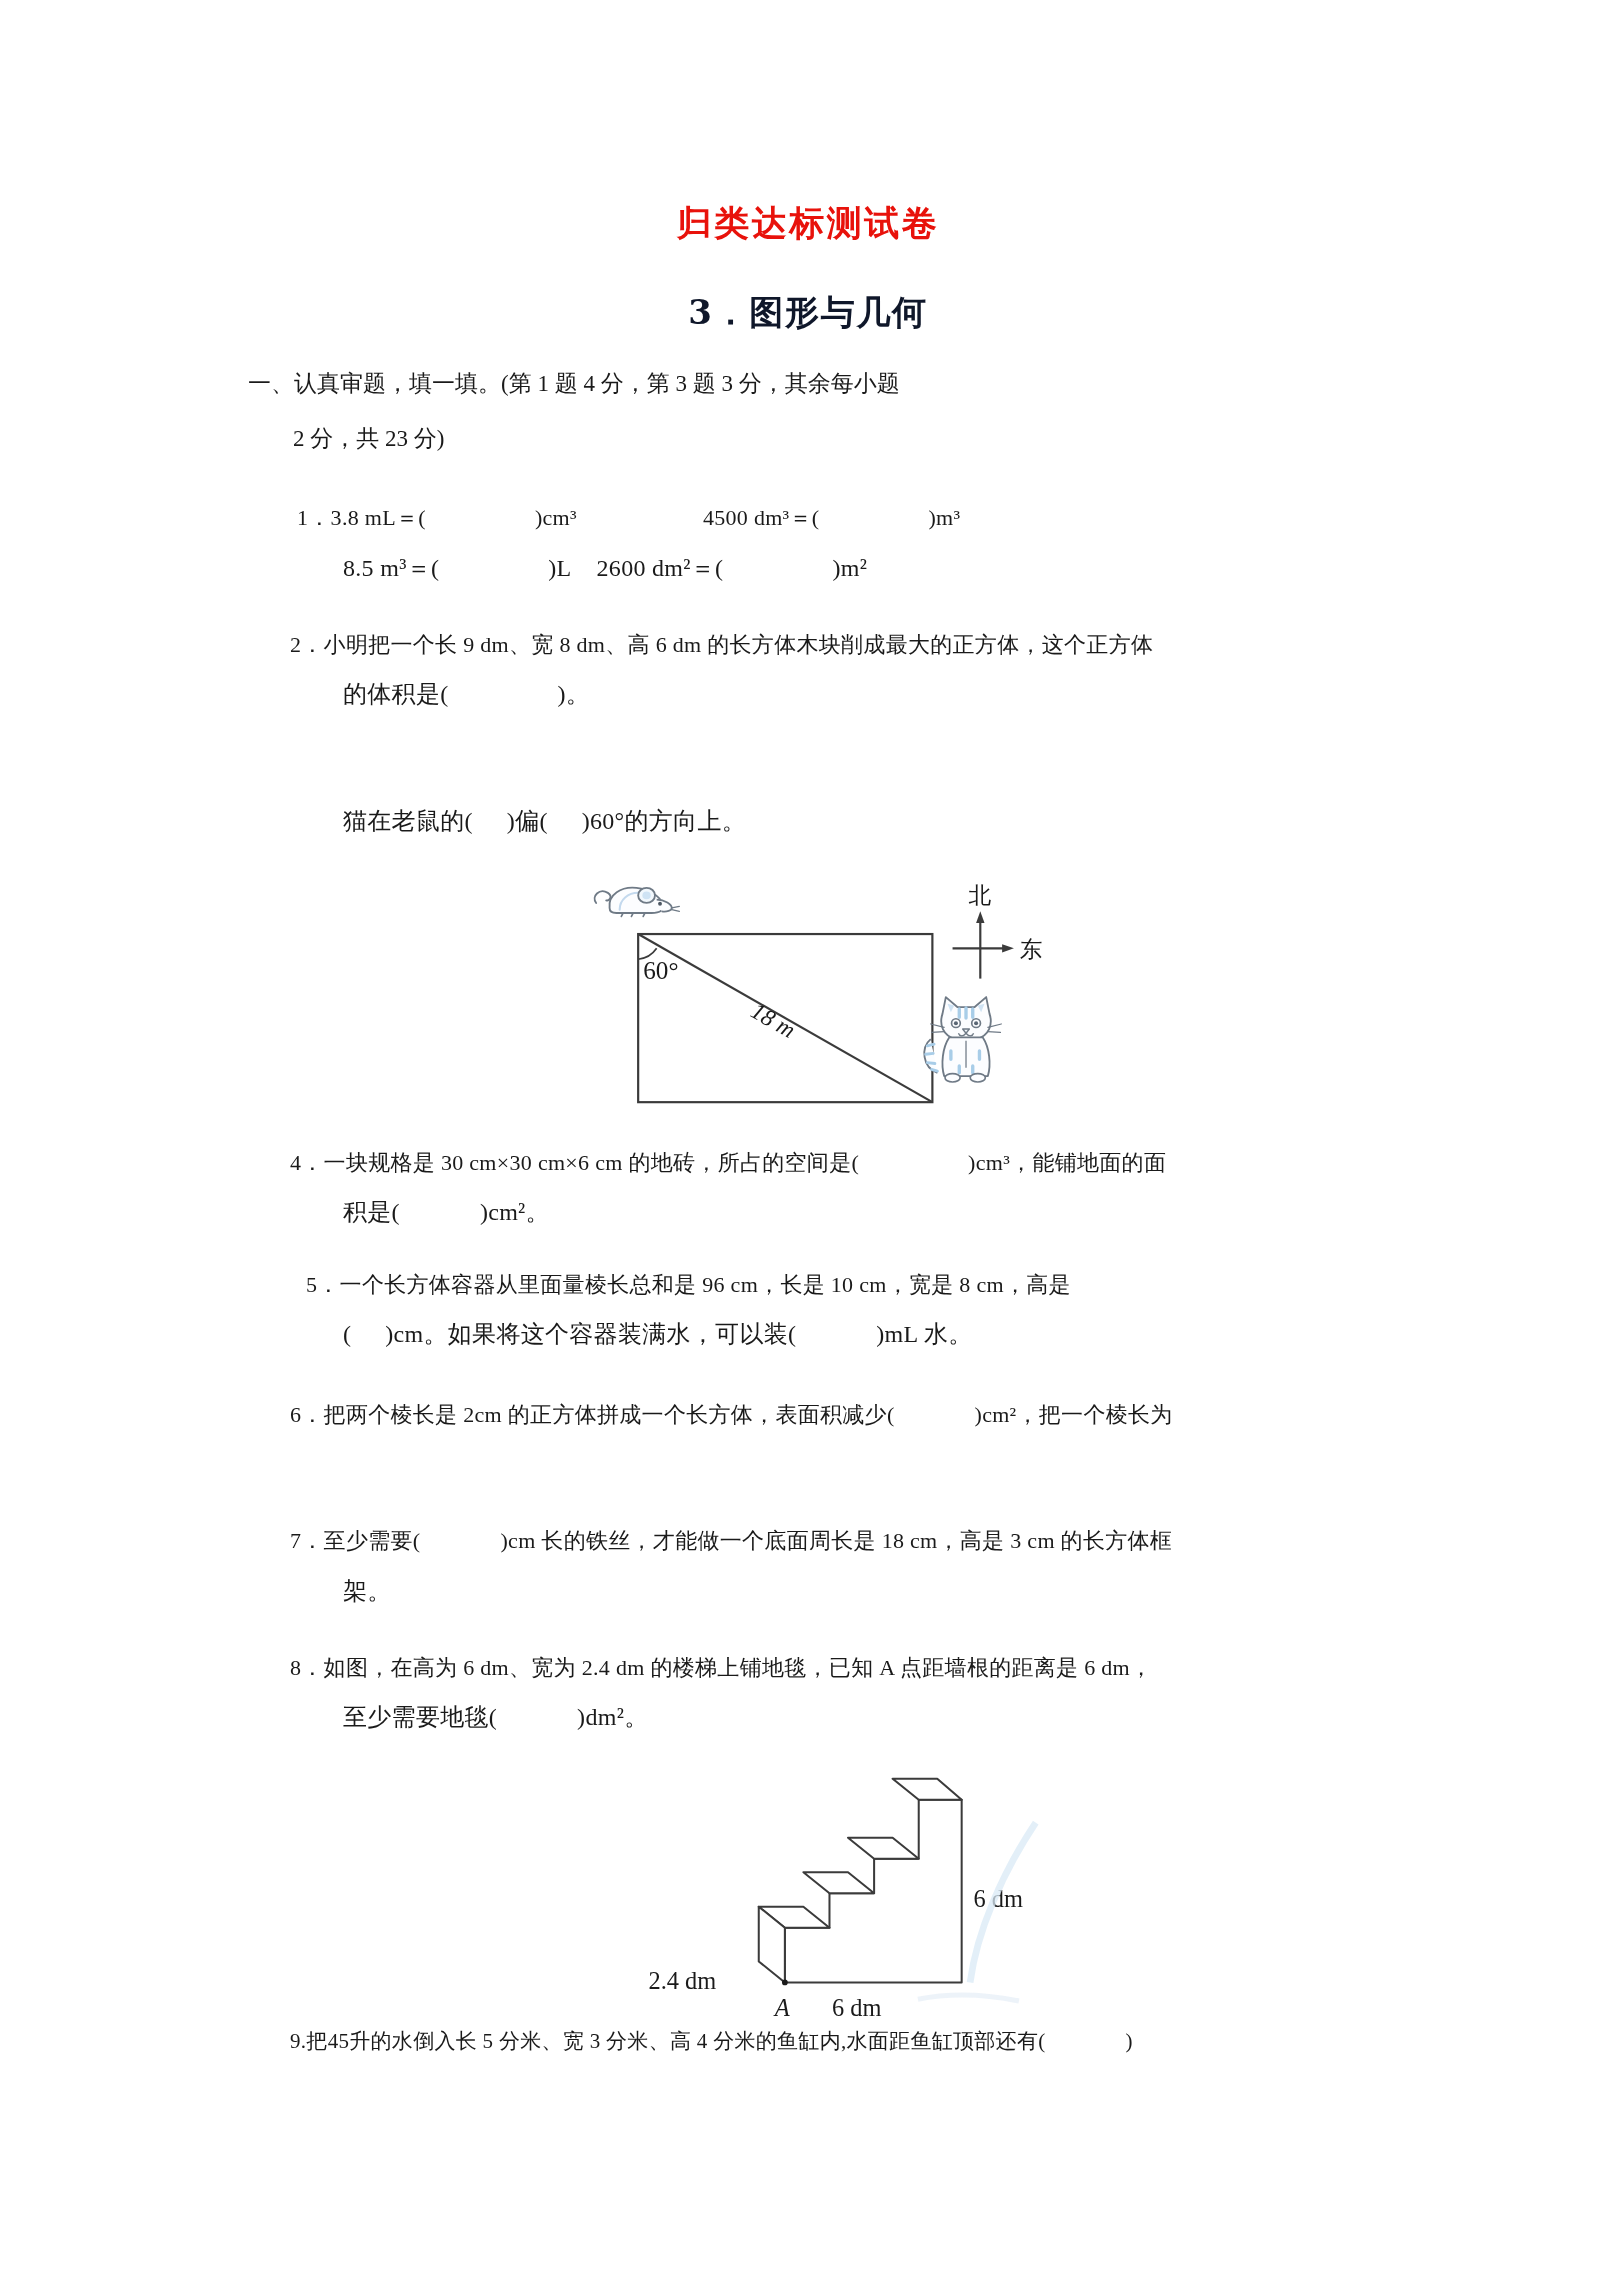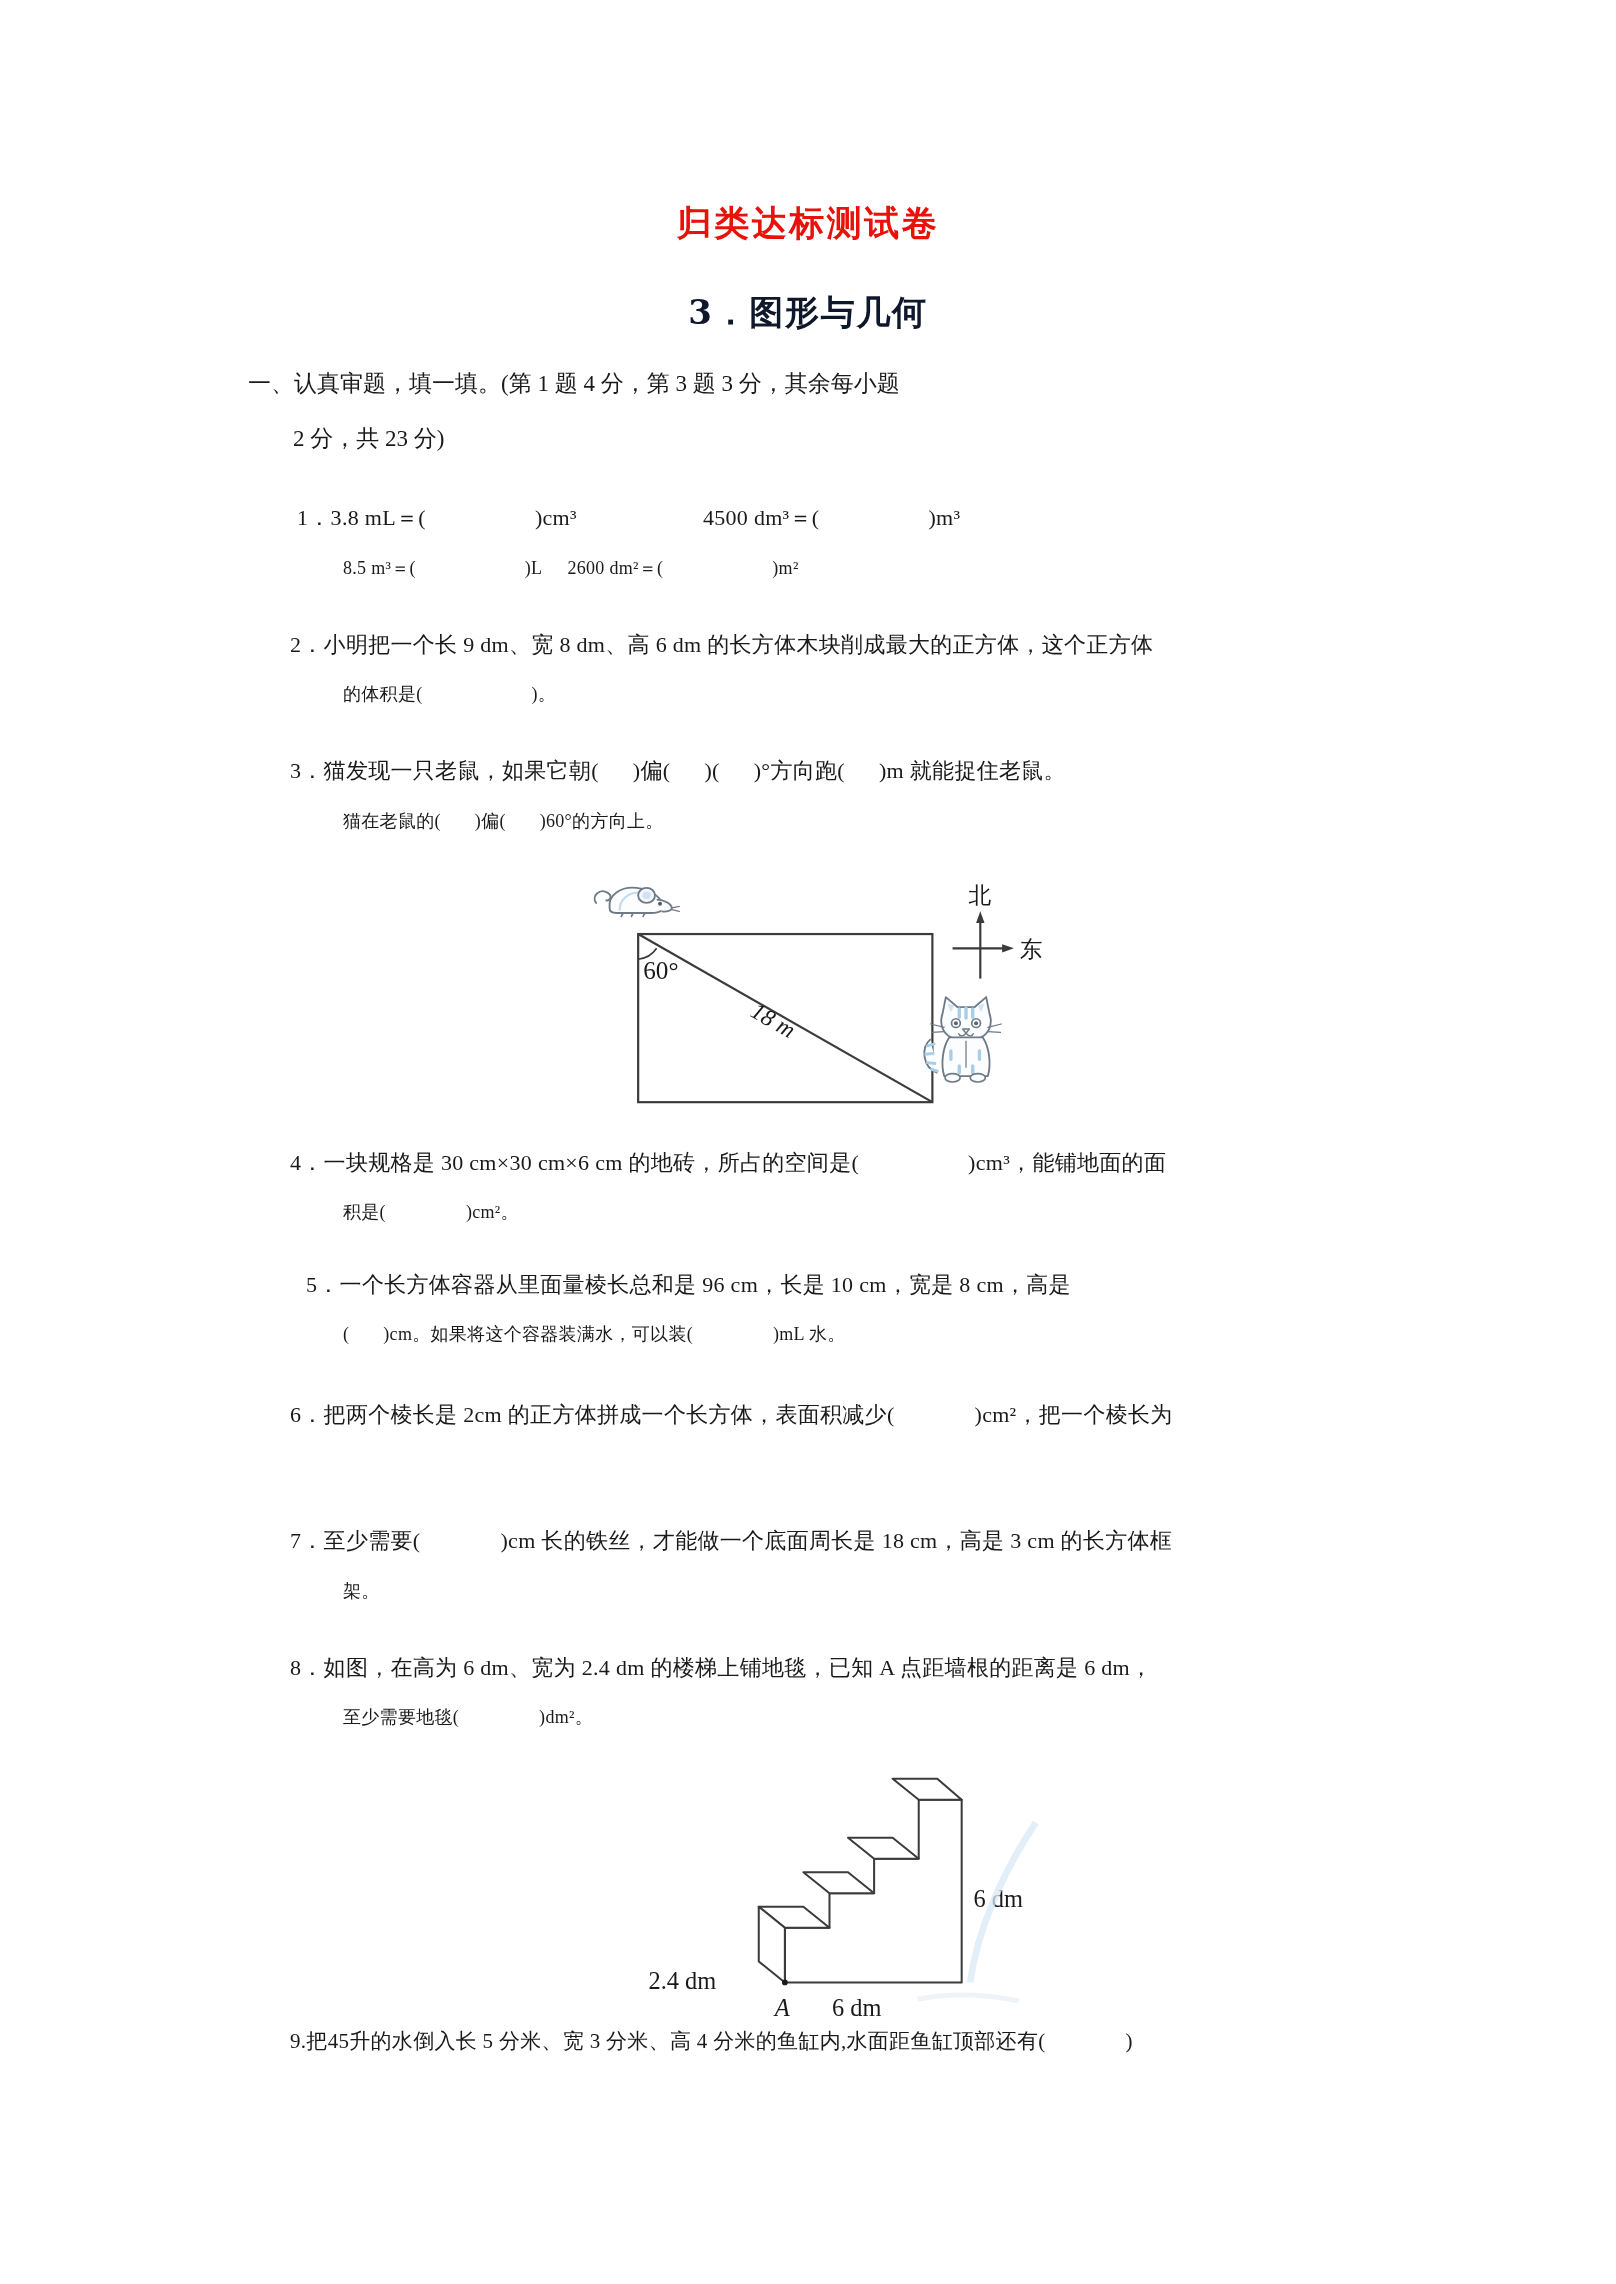--- a/index.html
+++ b/index.html
@@ -59,21 +59,21 @@
   }
   .q {
     position: absolute;
     font-size: 22px;
     line-height: 51px;
     white-space: nowrap;
     letter-spacing: 0.3px;
   }
   .q-ind {
     position: absolute;
-    font-size: 18px;
+    font-size: 24px;
     line-height: 51px;
     white-space: nowrap;
     letter-spacing: 0.3px;
   }
   .blank-sm { display: inline-block; width: 34px; }
   .blank-md { display: inline-block; width: 80px; }
   .blank-lg { display: inline-block; width: 109px; }
   .gap-sm { display: inline-block; width: 25px; }
   .gap-lg { display: inline-block; width: 126px; }
 
@@ -115,23 +115,20 @@
     <span>8.5 m³＝(</span><span class="blank-lg"></span><span>)L</span><span class="gap-sm"></span><span>2600 dm²＝(</span><span class="blank-lg"></span><span>)m²</span>
   </div>
 
   <div class="q" style="left:290px; top:619px;">
     <span>2．</span><span>小明把一个长 9 dm、宽 8 dm、高 6 dm 的长方体木块削成最大的正方体，这个正方体</span>
   </div>
   <div class="q-ind" style="left:343px; top:669px;">
     <span>的体积是(</span><span class="blank-lg"></span><span>)。</span>
   </div>
 
-  <div class="q" style="left:290px; top:745px;">
-    <span>3．</span><span>猫发现一只老鼠，如果它朝(</span><span class="blank-sm"></span><span>)偏(</span><span class="blank-sm"></span><span>)(</span><span class="blank-sm"></span><span>)°方向跑(</span><span class="blank-sm"></span><span>)m 就能捉住老鼠。</span>
-  </div>
   <div class="q-ind" style="left:343px; top:796px;">
     <span>猫在老鼠的(</span><span class="blank-sm"></span><span>)偏(</span><span class="blank-sm"></span><span>)60°的方向上。</span>
   </div>
 
   <div id="fig-catmouse">
     <svg width="522" height="269" viewBox="0 0 620 320" xmlns="http://www.w3.org/2000/svg">
 
       <g transform="translate(6,2)">
 
         <path d="M2 36 C-4 28 6 18 16 24 C22 28 18 34 14 33" fill="none" stroke="#6f7a86" stroke-width="2.2" stroke-linecap="round"></path>

